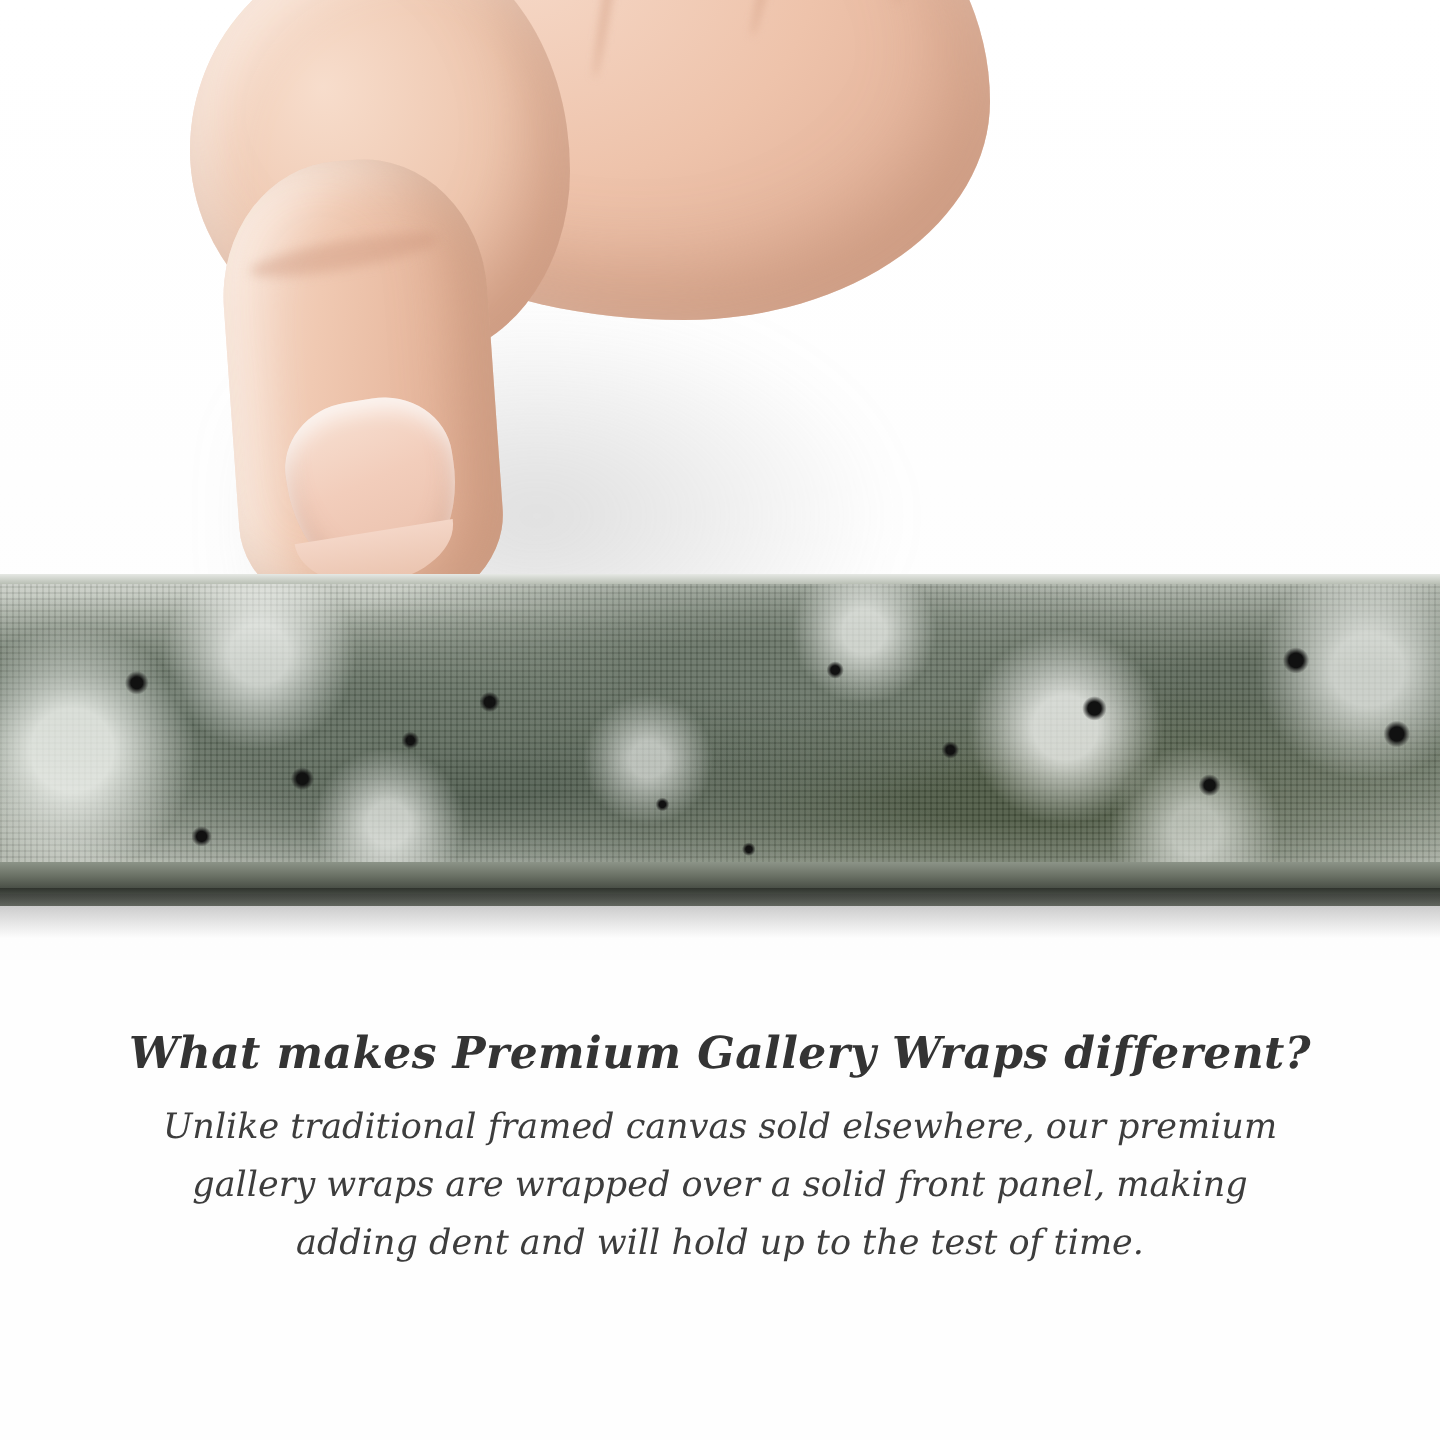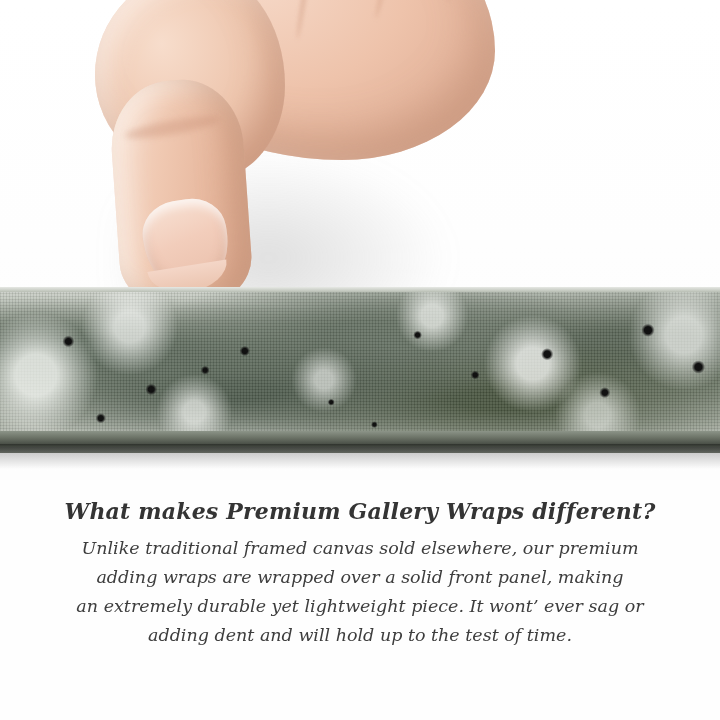--- a/index.html
+++ b/index.html
@@ -227,21 +227,21 @@
     text-align: center;
     color: #3b3b3b;
     font-family: "DejaVu Serif", serif;
   }
   .caption-heading {
     font-style: italic;
     font-weight: 600;
     font-size: 22px;
     line-height: 34px;
     color: #343434;
-    margin: 12px 0 6px 0;
+    margin: 28px 0 6px 0;
     letter-spacing: 0.2px;
   }
   .caption-body {
     font-style: italic;
     font-size: 17.5px;
     line-height: 29px;
     color: #3d3d3d;
   }
   .caption-body p { margin: 0; }
 </style>
@@ -275,19 +275,18 @@
       <div class="canvas-bottom-bevel"></div>
     </div>
     <div class="strip-dark-lip"></div>
     <div class="strip-drop-shadow"></div>
   </div>
 
   <div class="caption">
     <div class="caption-heading">What makes Premium Gallery Wraps different?</div>
     <div class="caption-body">
       <p>Unlike traditional framed canvas sold elsewhere, our premium</p>
-      <p>adding wraps are wrapped over a solid front panel, making</p>
-      <p>an extremely durable yet lightweight piece. It wont’ ever sag or</p>
+      <p>gallery wraps are wrapped over a solid front panel, making</p>
       <p>adding dent and will hold up to the test of time.</p>
     </div>
   </div>
 
 </div>
 
 </body></html>

